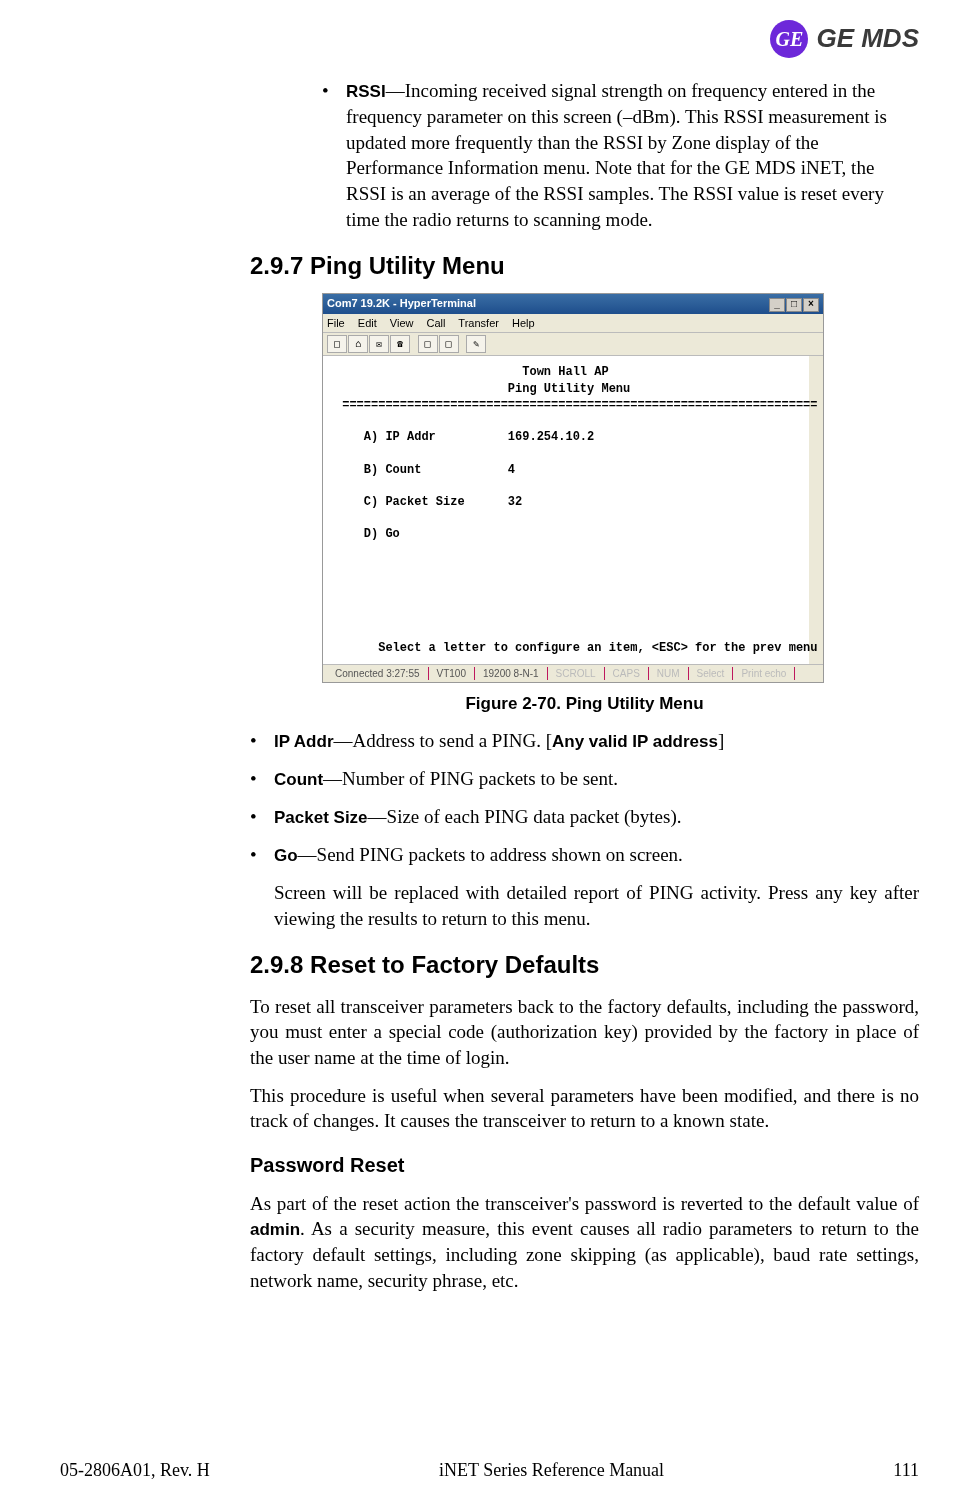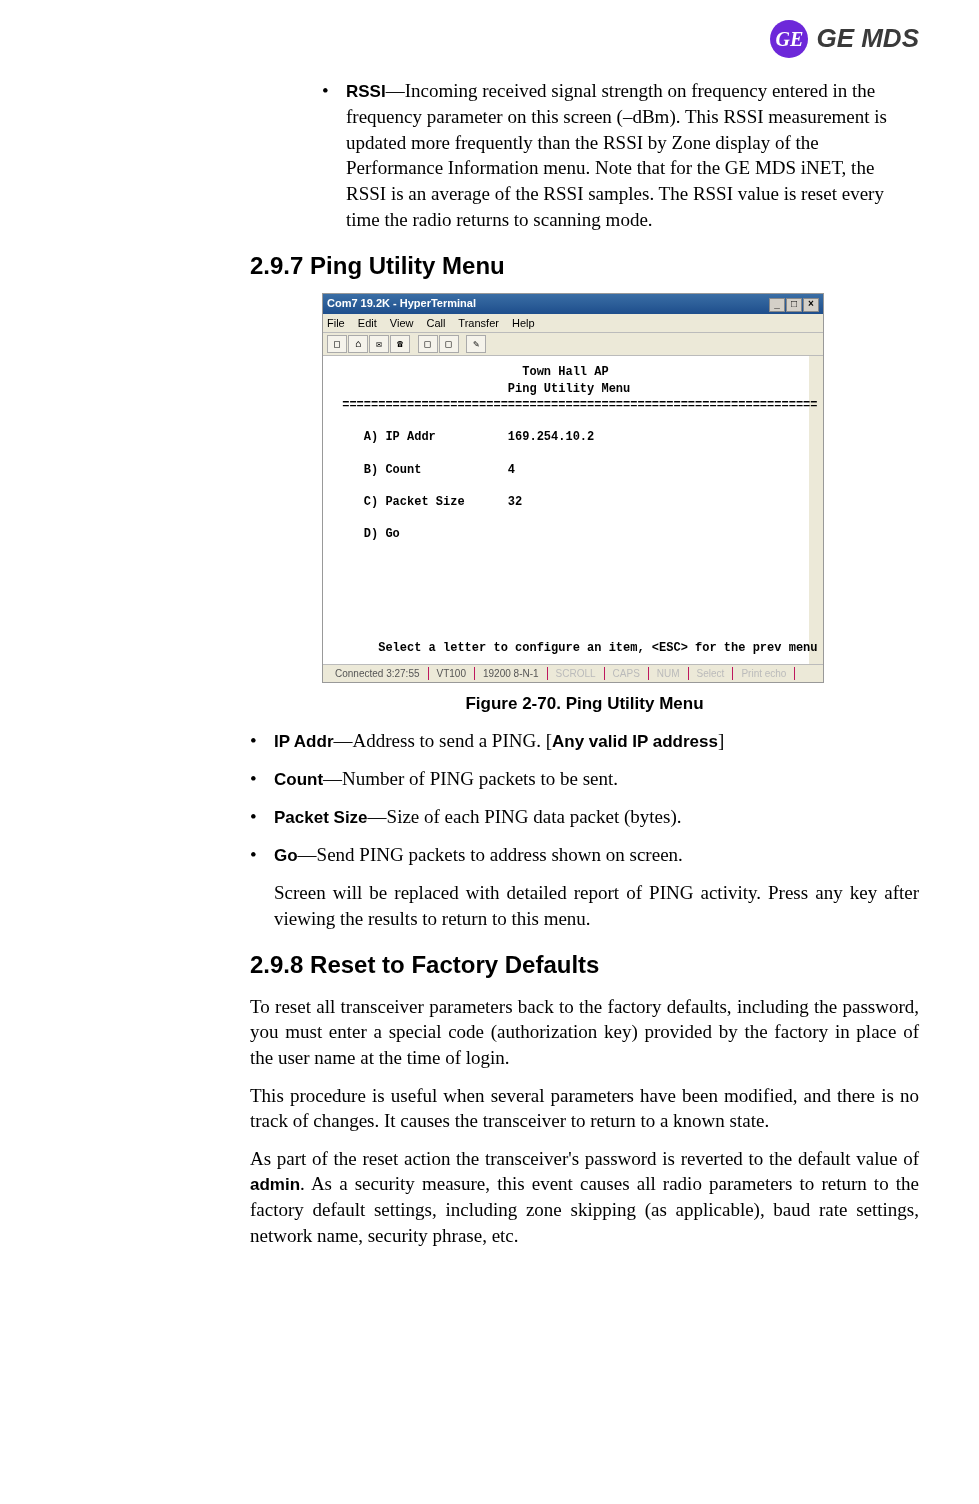--- a/index.html
+++ b/index.html
@@ -292,20 +292,26 @@
       </div>
     </div>
 
     <div class="para indent">Screen will be replaced with detailed report of PING activity. Press any key after viewing the results to return to this menu.</div>
 
     <h2 class="sec">2.9.8 Reset to Factory Defaults</h2>
 
     <div class="para">To reset all transceiver parameters back to the factory defaults, including the password, you must enter a special code (authorization key) provided by the factory in place of the user name at the time of login.</div>
     <div class="para">This procedure is useful when several parameters have been modified, and there is no track of changes. It causes the transceiver to return to a known state.</div>
 
+    <h3 class="sub">Password Reset</h3>
 
     <div class="para">
       <span>As part of the reset action the transceiver's password is reverted to the default value of </span><span class="bold-sans">admin</span><span>. As a security measure, this event causes all radio parameters to return to the factory default settings, including zone skipping (as applicable), baud rate settings, network name, security phrase, etc.</span>
     </div>
 
   </div>
 
+  <div class="footer">
+    <span>05-2806A01, Rev. H</span>
+    <span>iNET Series Reference Manual</span>
+    <span>111</span>
+  </div>
 </div>
 
 </body></html>

